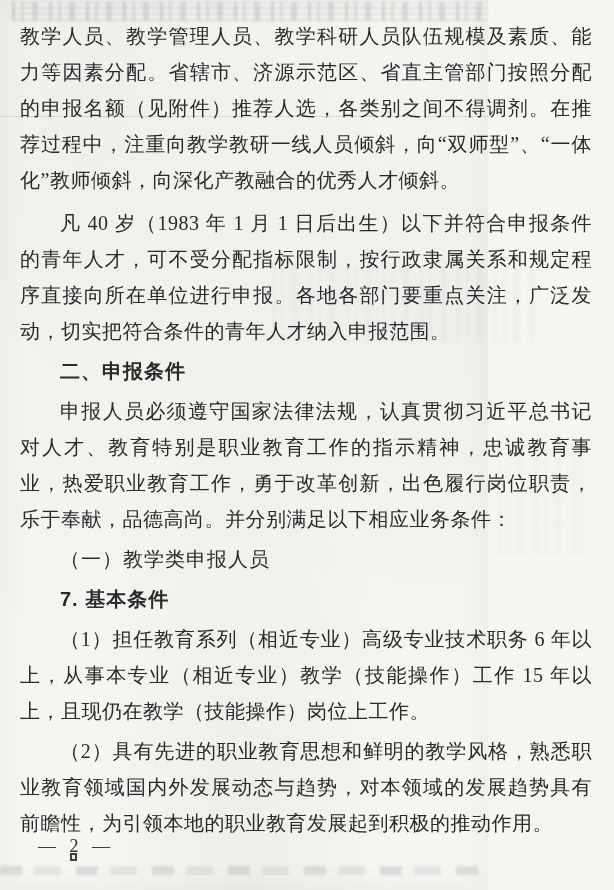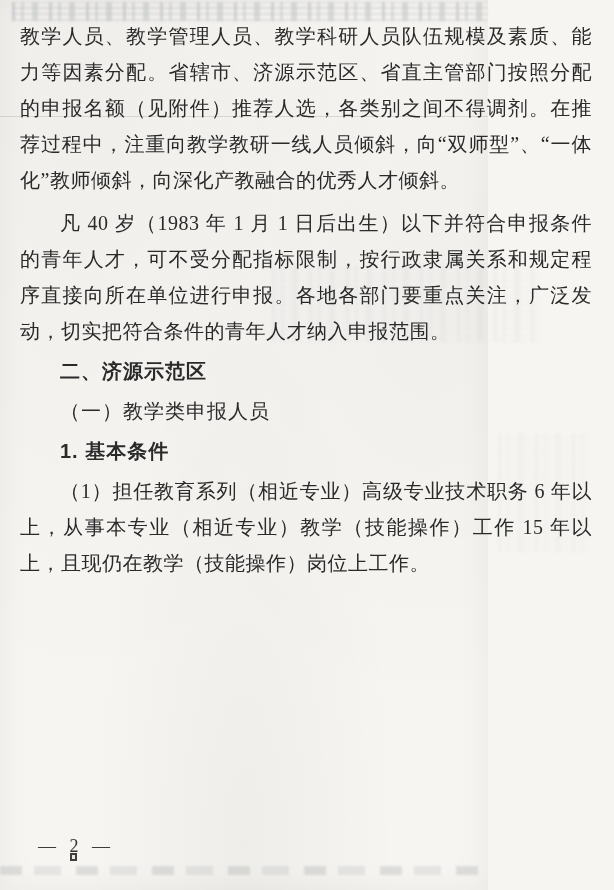--- a/index.html
+++ b/index.html
@@ -89,23 +89,25 @@
 
 <div class="page">
   <div class="ghost ghost-top"></div>
   <div class="fold-line"></div>
   <div class="ghost ghost-mid"></div>
   <div class="ghost ghost-mid2"></div>
 
   <div class="doc">
       <div class="block para first">教学人员、教学管理人员、教学科研人员队伍规模及素质、能力等因素分配。省辖市、济源示范区、省直主管部门按照分配的申报名额（见附件）推荐人选，各类别之间不得调剂。在推荐过程中，注重向教学教研一线人员倾斜，向“双师型”、“一体化”教师倾斜，向深化产教融合的优秀人才倾斜。</div>
       <div class="block para indent">凡 40 岁（1983 年 1 月 1 日后出生）以下并符合申报条件的青年人才，可不受分配指标限制，按行政隶属关系和规定程序直接向所在单位进行申报。各地各部门要重点关注，广泛发动，切实把符合条件的青年人才纳入申报范围。</div>
-      <div class="block heading-hei indent">二、济源示范区</div>
+      <div class="block heading-hei indent">二、申报条件</div>
+      <div class="block para indent">申报人员必须遵守国家法律法规，认真贯彻习近平总书记对人才、教育特别是职业教育工作的指示精神，忠诚教育事业，热爱职业教育工作，勇于改革创新，出色履行岗位职责，乐于奉献，品德高尚。并分别满足以下相应业务条件：</div>
       <div class="block heading-kai indent">（一）教学类申报人员</div>
-      <div class="block heading-hei indent">1. 基本条件</div>
+      <div class="block heading-hei indent">7. 基本条件</div>
       <div class="block para indent">（1）担任教育系列（相近专业）高级专业技术职务 6 年以上，从事本专业（相近专业）教学（技能操作）工作 15 年以上，且现仍在教学（技能操作）岗位上工作。</div>
+      <div class="block para indent">（2）具有先进的职业教育思想和鲜明的教学风格，熟悉职业教育领域国内外发展动态与趋势，对本领域的发展趋势具有前瞻性，为引领本地的职业教育发展起到积极的推动作用。</div>
     </div>
 
   <div class="footer">— 2 —</div>
 
   <div class="speck"></div>
   <div class="ghost ghost-bottom"></div>
 </div>
 
 </body></html>

